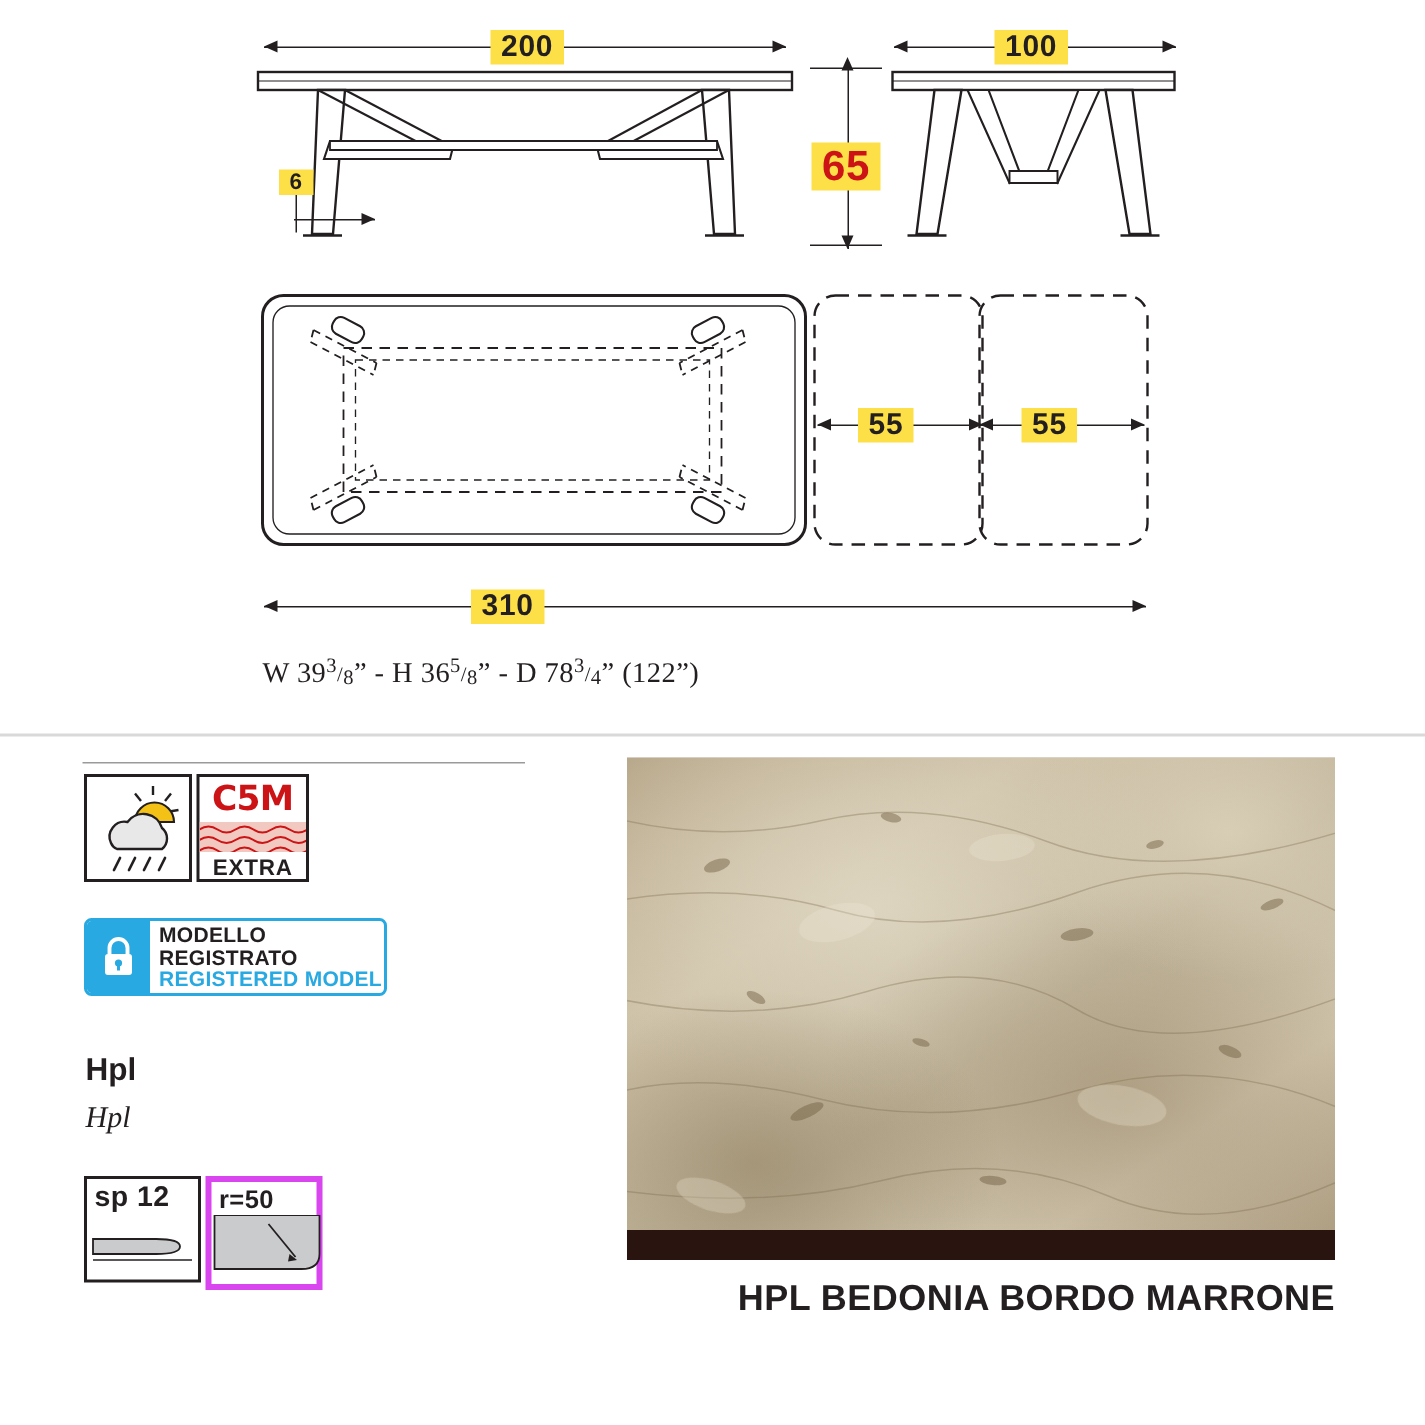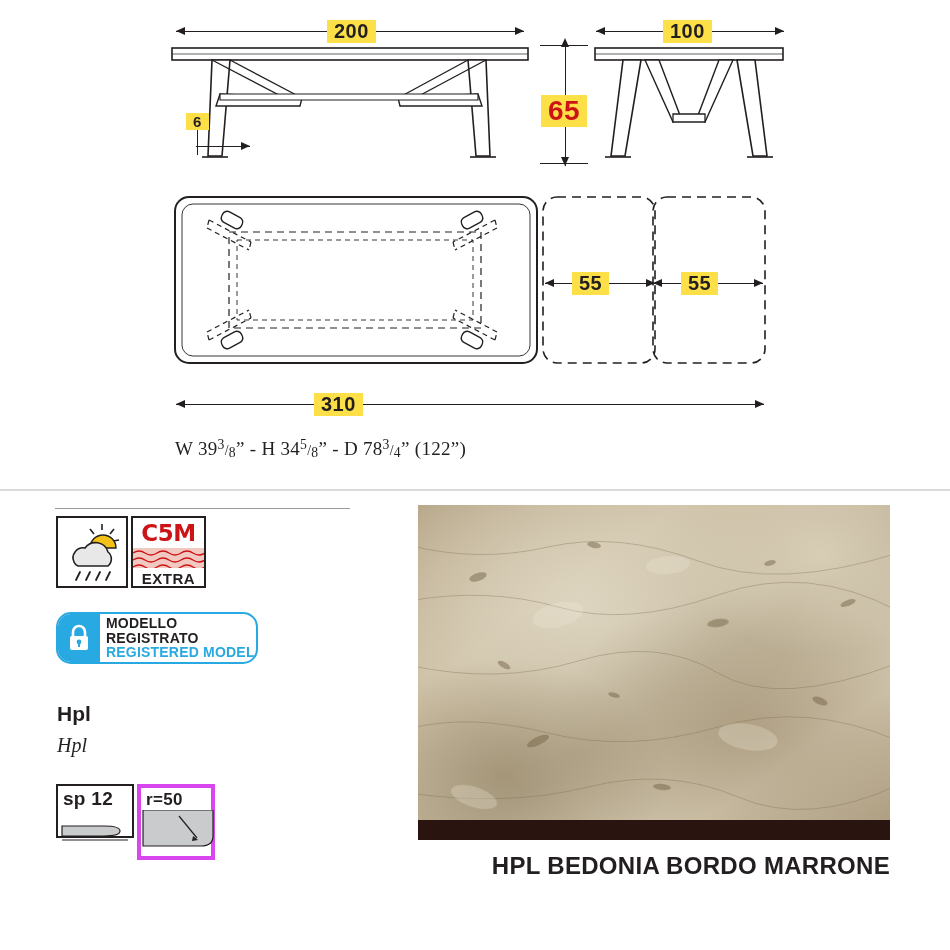--- a/index.html
+++ b/index.html
@@ -144,21 +144,21 @@
     font-size: 15px;
     font-weight: 700;
     letter-spacing: .5px;
   }
 
   .registered-badge {
     position: absolute;
     left: 56px; top: 612px;
     width: 202px; height: 52px;
     border: 2px solid #29a9e1;
-    border-radius: 15px;
+    border-radius: 5px;
     box-sizing: border-box;
     display: flex;
     align-items: stretch;
     background: #fff;
     overflow: hidden;
   }
   .lock-box {
     width: 42px;
     background: #29a9e1;
     display: flex;
@@ -199,21 +199,21 @@
     left: 57px; top: 734px;
     font-size: 20px;
     font-style: italic;
     color: #231f20;
     font-family: "Liberation Serif", serif;
   }
 
   .sp-box {
     position: absolute;
     left: 56px; top: 784px;
-    width: 78px; height: 54px;
+    width: 78px; height: 71px;
     border: 2px solid #231f20;
     background: #fff;
     box-sizing: border-box;
   }
   .sp-label {
     font-size: 19px;
     font-weight: 700;
     padding: 2px 0 0 5px;
     letter-spacing: .3px;
   }
@@ -367,21 +367,21 @@
   <div class="arrow-l" style="left:653px;top:279px;"></div>
   <div class="arrow-r" style="left:754px;top:279px;"></div>
   <div class="dimtext" style="left:681px;top:272px;">55</div>
 
   <div class="dimline" style="left:176px;top:404px;width:588px;"></div>
   <div class="arrow-l" style="left:176px;top:400px;"></div>
   <div class="arrow-r" style="left:755px;top:400px;"></div>
   <div class="dimtext" style="left:314px;top:393px;text-align:right;">310</div>
 
   <div class="spec-line">
-    <span>W 39</span><span class="frac"><sup>3</sup>/<sub>8</sub></span><span>” - H 34</span><span class="frac"><sup>5</sup>/<sub>8</sub></span><span>”  - D 78</span><span class="frac"><sup>3</sup>/<sub>4</sub></span><span>” (122”)</span>
+    <span>W 39</span><span class="frac"><sup>3</sup>/<sub>8</sub></span><span>” - H 36</span><span class="frac"><sup>5</sup>/<sub>8</sub></span><span>”  - D 78</span><span class="frac"><sup>3</sup>/<sub>4</sub></span><span>” (122”)</span>
   </div>
 
   <div class="hr-main"></div>
   <div class="hr-left"></div>
 
   <div class="weather-badge">
     <svg width="68" height="68" viewBox="0 0 68 68">
 
       <g stroke="#231f20" stroke-width="1.6">
         <line x1="44" y1="6" x2="44" y2="12"></line>

